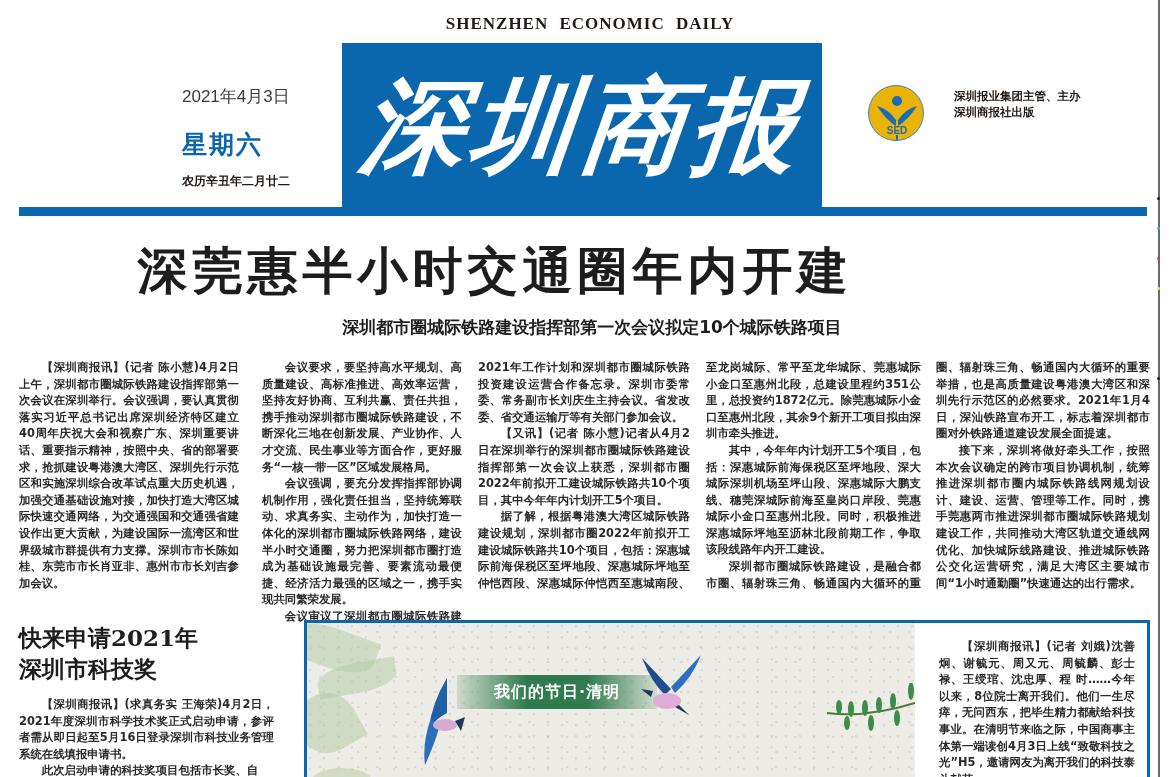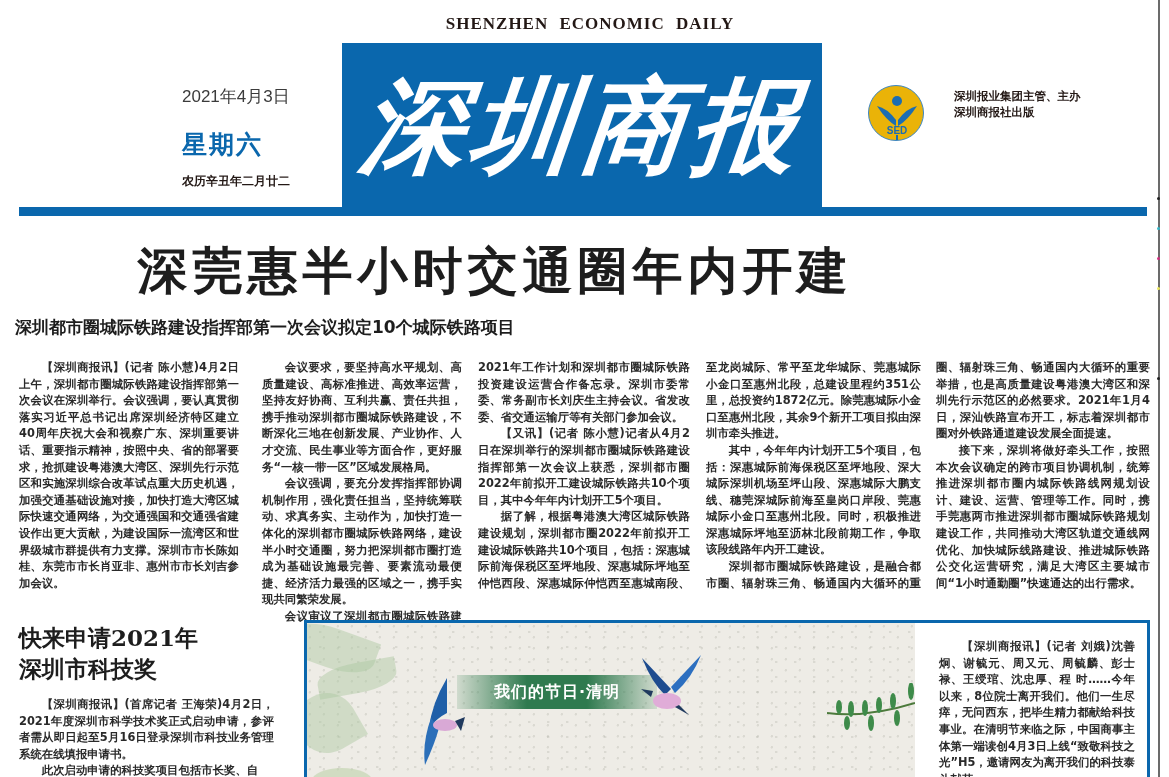--- a/index.html
+++ b/index.html
@@ -23,21 +23,21 @@
   .weekday { font-size: 25px; font-weight: bold; color: #0a67ad; margin-top: 20px; letter-spacing: 2px; }
   .lunar { font-size: 12px; font-weight: bold; color: #231815; margin-top: 12px; white-space: nowrap; }
 
   .seal { position: absolute; left: 868px; top: 85px; width: 56px; height: 56px; border: 1.5px solid #3b86c6; border-radius: 50%; background: #eab308; }
   .seal svg { position: absolute; left: 0; top: 0; }
   .publisher { position: absolute; left: 954px; top: 88px; font-size: 11.5px; font-weight: bold; line-height: 16px; color: #231815; }
 
   
   .headline { position: absolute; left: 0; top: 238px; width: 990px; text-align: center; font-size: 50px; font-weight: bold;
     letter-spacing: 5px; color: #1d1d1d; }
-  .subheadline { position: absolute; left: 0; top: 316px; width: 1169px; text-align: left; font-size: 17px; font-weight: bold; color: #1d1d1d; padding-left: 15px; }
+  .subheadline { position: absolute; left: 0; top: 316px; width: 1169px; text-align: center; font-size: 17px; font-weight: bold; color: #1d1d1d; padding-left: 15px; }
 
   
   .col { position: absolute; top: 359px; font-size: 11.4px; font-weight: bold; line-height: 16.6px; color: #2a2a2a; text-align: justify; }
   .col p { text-indent: 2em; }
   .col p.cont { text-indent: 0; }
   .c1 { left: 19px; width: 220px; }
   .c2 { left: 262px; width: 200px; }
   .c3 { left: 478px; width: 212px; }
   .c4 { left: 706px; width: 215px; }
   .c5 { left: 936px; width: 214px; }
@@ -124,21 +124,21 @@
 <div class="col c5" style="height:232px;overflow:hidden;">
   <p class="cont" style="margin-top:-16.6px;">深圳都市圈城际铁路建设，是融合都市圈、辐射珠三角、畅通国内大循环的重要举措，也是高质量建设粤港澳大湾区和深圳先行示范区的必然要求。2021年1月4日，深汕铁路宣布开工，标志着深圳都市圈对外铁路通道建设发展全面提速。</p>
   <p>接下来，深圳将做好牵头工作，按照本次会议确定的跨市项目协调机制，统筹推进深圳都市圈内城际铁路线网规划设计、建设、运营、管理等工作。同时，携手莞惠两市推进深圳都市圈城际铁路规划建设工作，共同推动大湾区轨道交通线网优化、加快城际线路建设、推进城际铁路公交化运营研究，满足大湾区主要城市间“1小时通勤圈”快速通达的出行需求。</p>
 </div>
 
 <div class="story2-title">
   <div>快来申请2021年</div>
   <div>深圳市科技奖</div>
 </div>
 <div class="story2-body">
-  <p>【深圳商报讯】(首席记者 王海荣)4月2日，2021年度深圳市科学技术奖正式启动申请，参评者需从即日起至5月16日登录深圳市科技业务管理系统在线填报申请书。</p>
+  <p>【深圳商报讯】(求真务实 王海荣)4月2日，2021年度深圳市科学技术奖正式启动申请，参评者需从即日起至5月16日登录深圳市科技业务管理系统在线填报申请书。</p>
   <p>此次启动申请的科技奖项目包括市长奖、自</p>
 </div>
 
 <div class="feature-box">
   <div class="feature-art">
     <div class="leaf" style="left:-20px;top:5px;width:90px;height:40px;transform:rotate(20deg);"></div>
     <div class="leaf" style="left:10px;top:40px;width:80px;height:30px;transform:rotate(-10deg);"></div>
     <div class="leaf" style="left:-10px;top:70px;width:60px;height:60px;transform:rotate(60deg);"></div>
     <div class="leaf" style="left:5px;top:145px;width:60px;height:25px;background:rgba(190,210,170,0.6);border-radius:50%;"></div>
     <div class="banner">

